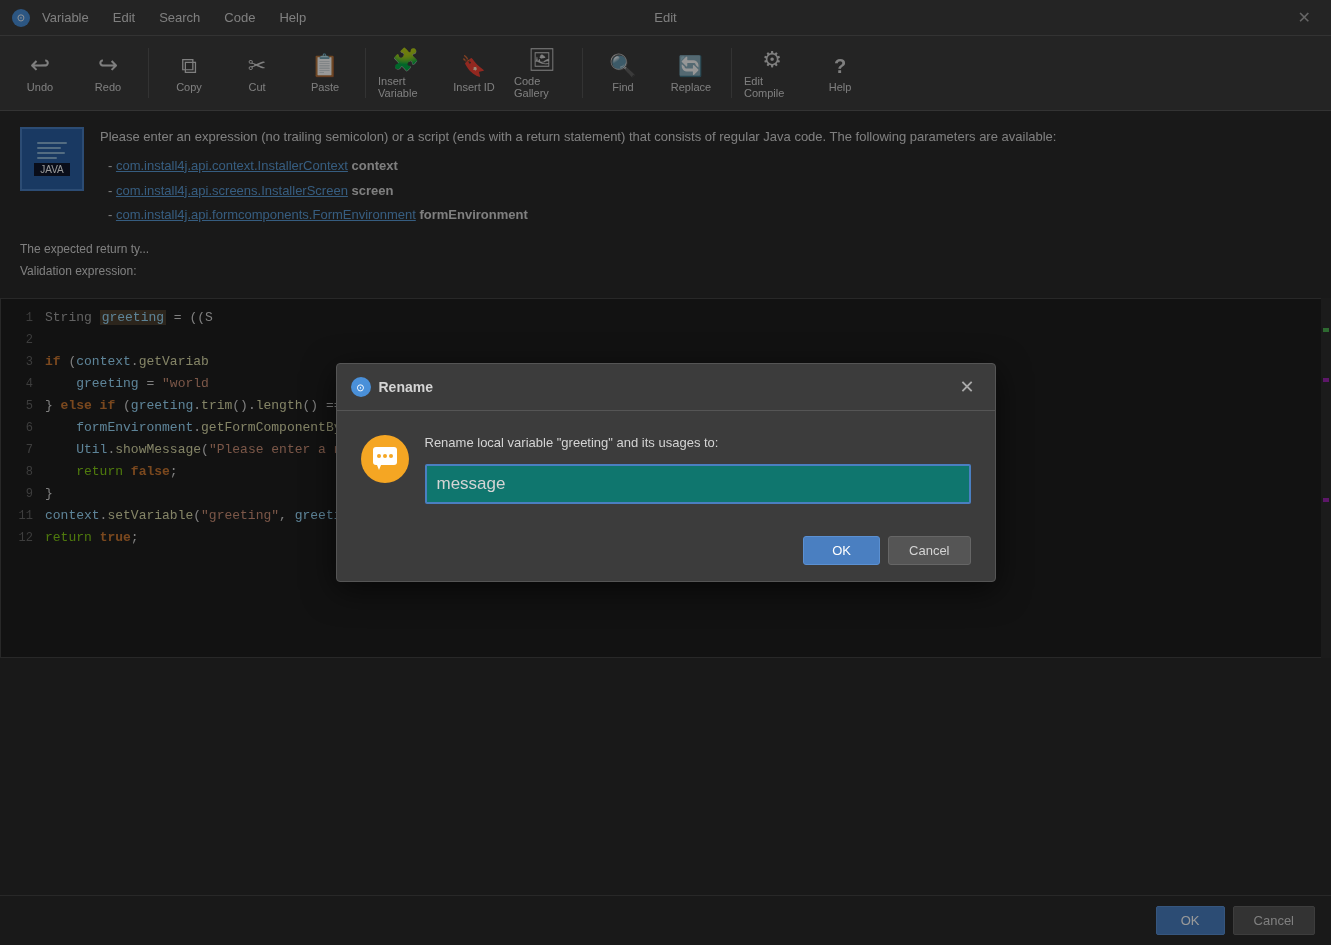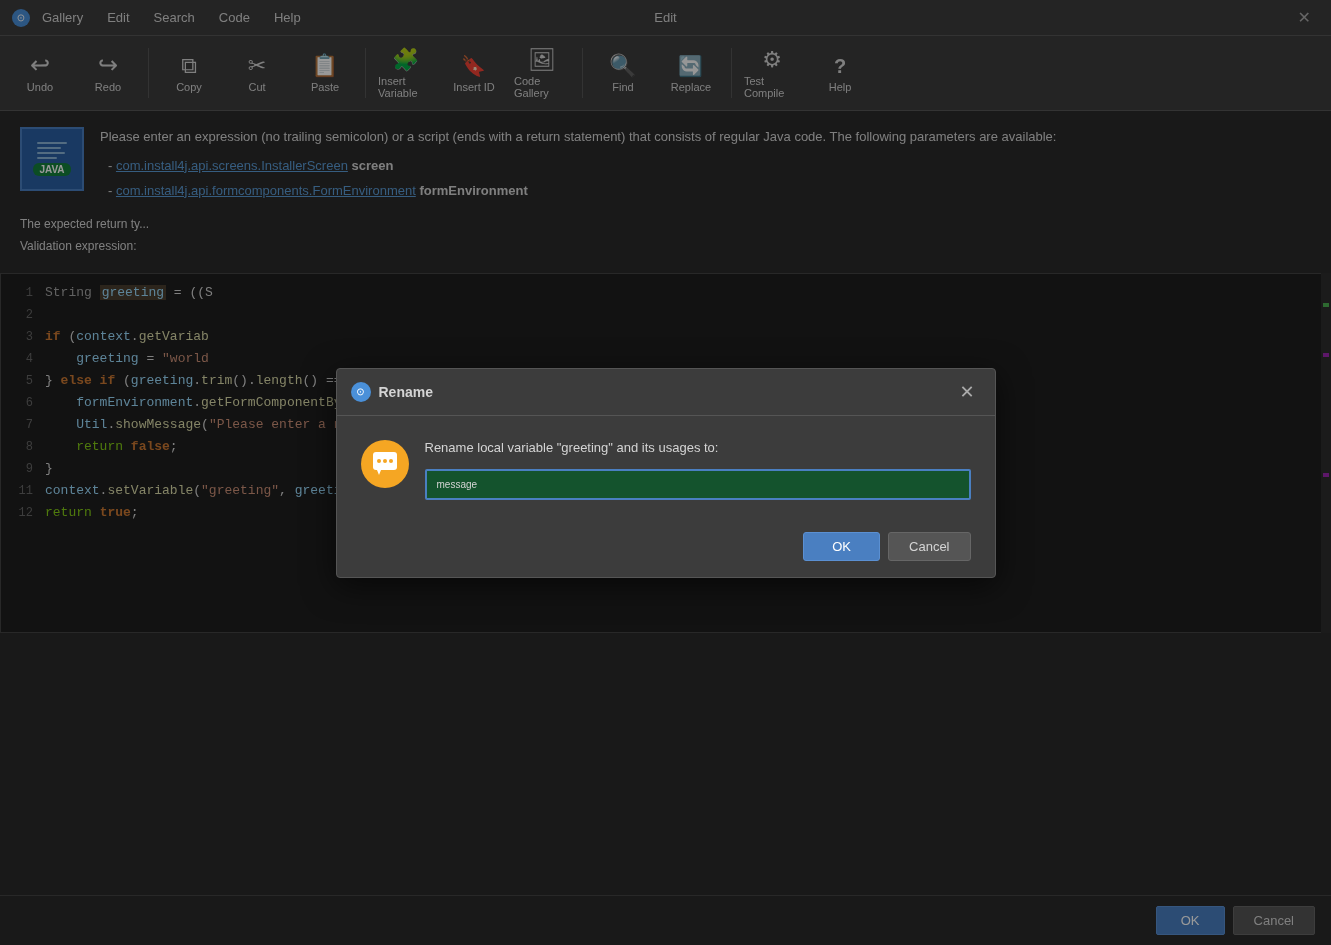--- a/index.html
+++ b/index.html
@@ -132,24 +132,23 @@
       background: #8ab4d8;
       height: 2px;
       border-radius: 1px;
     }
     .java-icon .icon-line:nth-child(1) { width: 30px; }
     .java-icon .icon-line:nth-child(2) { width: 24px; }
     .java-icon .icon-line:nth-child(3) { width: 28px; }
     .java-icon .java-label {
       color: #fff;
       font-size: 10px;
-      font-weight: bold;
-      background: #15803d;
+      font-weight: normal;
+      background: #0f172a;
       padding: 1px 6px;
-      border-radius: 6px;
     }
     .info-text {
       flex: 1;
       font-size: 13px;
       color: #d4d4d4;
       line-height: 1.6;
     }
     .info-text p { margin-bottom: 8px; }
     .param-list { margin-left: 8px; }
     .param-list li {
@@ -318,25 +317,25 @@
     .modal-content {
       flex: 1;
     }
     .modal-question {
       font-size: 13px;
       color: #d4d4d4;
       margin-bottom: 14px;
     }
     .modal-input {
       width: 100%;
-      background: #14532d;
+      background: #0f766e;
       border: 2px solid #4a7fc1;
       color: #d4d4d4;
       padding: 8px 10px;
-      font-size: 10px;
+      font-size: 17px;
       outline: none;
       border-radius: 2px;
     }
     .modal-footer {
       display: flex;
       justify-content: flex-end;
       padding: 12px 24px 16px;
       gap: 8px;
     }
     .modal-btn-ok {
@@ -372,21 +371,21 @@
     .icon-compile::before { content: '⚙'; font-size: 22px; }
     .icon-help::before { content: '?'; font-size: 20px; font-weight: bold; }
   </style>
 </head>
 <body>
 
 <div class="title-bar">
   <div class="title-bar-left">
     <div class="title-bar-icon">⊙</div>
     <div class="title-bar-menu">
-      <span>Gallery</span>
+      <span>Variable</span>
       <span>Edit</span>
       <span>Search</span>
       <span>Code</span>
       <span>Help</span>
     </div>
   </div>
   <div class="title-bar-title">Edit</div>
   <div class="title-bar-close">✕</div>
 </div>
 
@@ -430,21 +429,21 @@
     <span class="tb-icon icon-find"></span>
     <span>Find</span>
   </div>
   <div class="toolbar-btn">
     <span class="tb-icon icon-replace"></span>
     <span>Replace</span>
   </div>
   <div class="toolbar-separator"></div>
   <div class="toolbar-btn">
     <span class="tb-icon icon-compile"></span>
-    <span>Test Compile</span>
+    <span>Edit Compile</span>
   </div>
   <div class="toolbar-btn">
     <span class="tb-icon icon-help"></span>
     <span>Help</span>
   </div>
 </div>
 
 <div class="content-area">
   <div class="info-section">
     <div class="java-icon">
@@ -452,20 +451,23 @@
         <div class="icon-line" style="width:30px"></div>
         <div class="icon-line" style="width:24px"></div>
         <div class="icon-line" style="width:28px"></div>
         <div class="icon-line" style="width:20px"></div>
       </div>
       <div class="java-label">JAVA</div>
     </div>
     <div class="info-text">
       <p>Please enter an expression (no trailing semicolon) or a script (ends with a return statement) that consists of regular Java code. The following parameters are available:</p>
       <ul class="param-list">
+        <li>
+          - <span class="param-link">com.install4j.api.context.InstallerContext</span>&nbsp;<span class="param-name">context</span>
+        </li>
         <li>
           - <span class="param-link">com.install4j.api.screens.InstallerScreen</span>&nbsp;<span class="param-name">screen</span>
         </li>
         <li>
           - <span class="param-link">com.install4j.api.formcomponents.FormEnvironment</span>&nbsp;<span class="param-name">formEnvironment</span>
         </li>
       </ul>
     </div>
   </div>
   <div class="expected-line">The expected return ty...</div>

